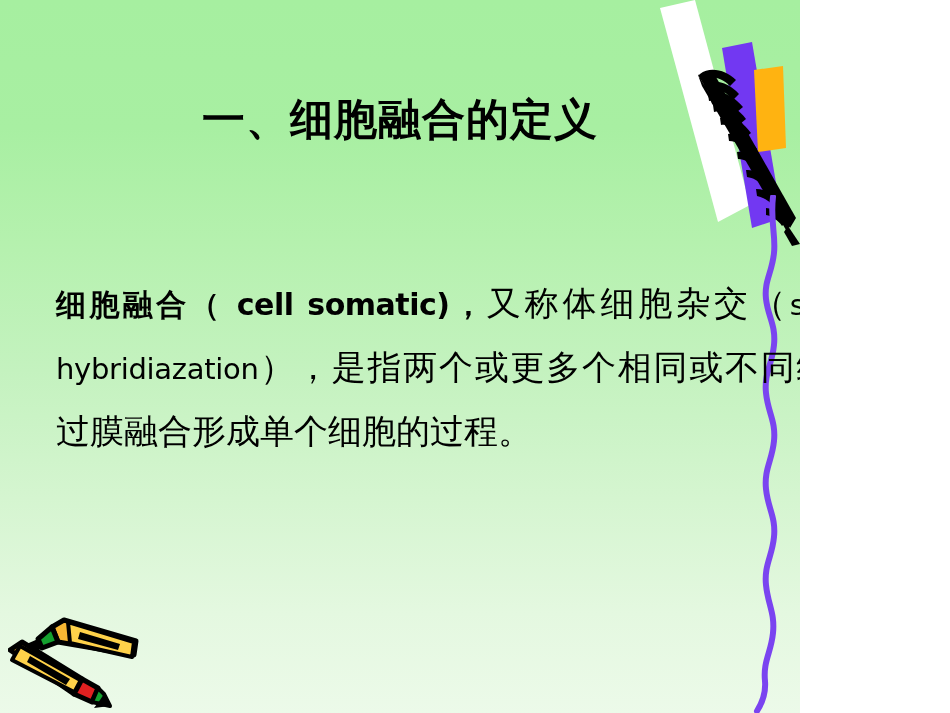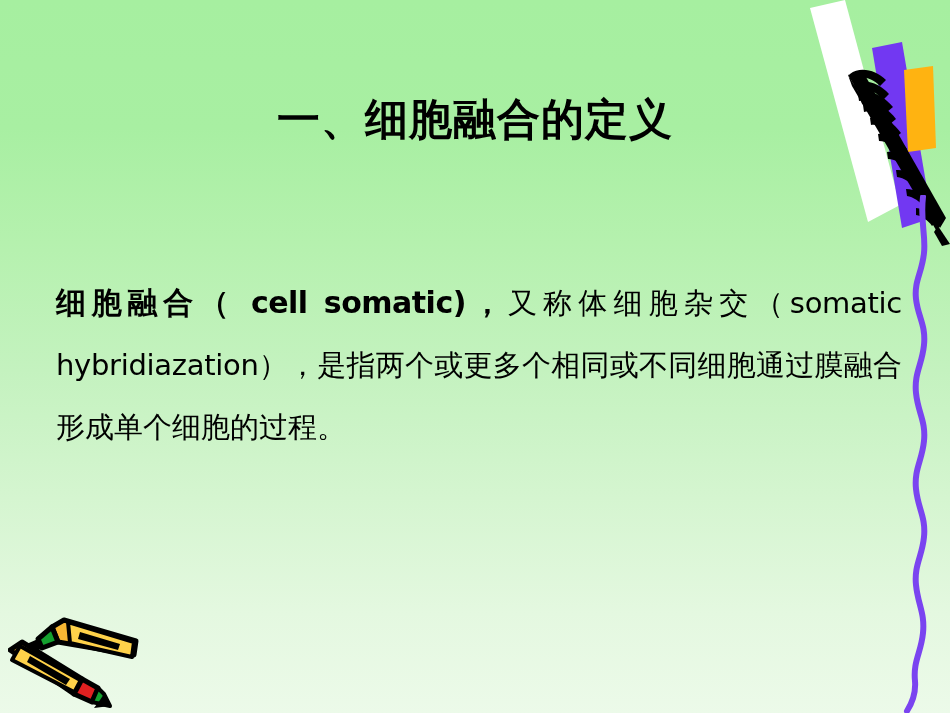--- a/index.html
+++ b/index.html
@@ -7,21 +7,21 @@
     margin: 0;
     padding: 0;
     background: #ffffff;
   }
   body {
     font-family: "Liberation Sans", sans-serif;
   }
 
   #slide {
     position: relative;
-    width: 950px;
+    width: 800px;
     height: 713px;
     overflow: hidden;
     background: linear-gradient(to bottom,
         #a6efa0 0%,
         #a8efa2 18%,
         #b5f1ae 34%,
         #c4f2bf 52%,
         #d5f5d0 70%,
         #e4f8e0 86%,
         #ecfae9 100%);
@@ -65,21 +65,21 @@
   #body-text .seg { white-space: normal; }
   .bold-head {
     font-family: "DejaVu Sans", "Liberation Sans", sans-serif;
     font-weight: 700;
     font-size: 30px;
     letter-spacing: -0.5px;
   }
   .song {
     font-family: "DejaVu Serif", "Liberation Serif", serif;
     font-weight: 400;
-    font-size: 29px;
+    font-size: 34px;
   }
   .latin-sans {
     font-family: "DejaVu Sans", "Liberation Sans", sans-serif;
     font-weight: 400;
     font-size: 29px;
     letter-spacing: -0.3px;
   }
 </style>
 </head>
 <body>

